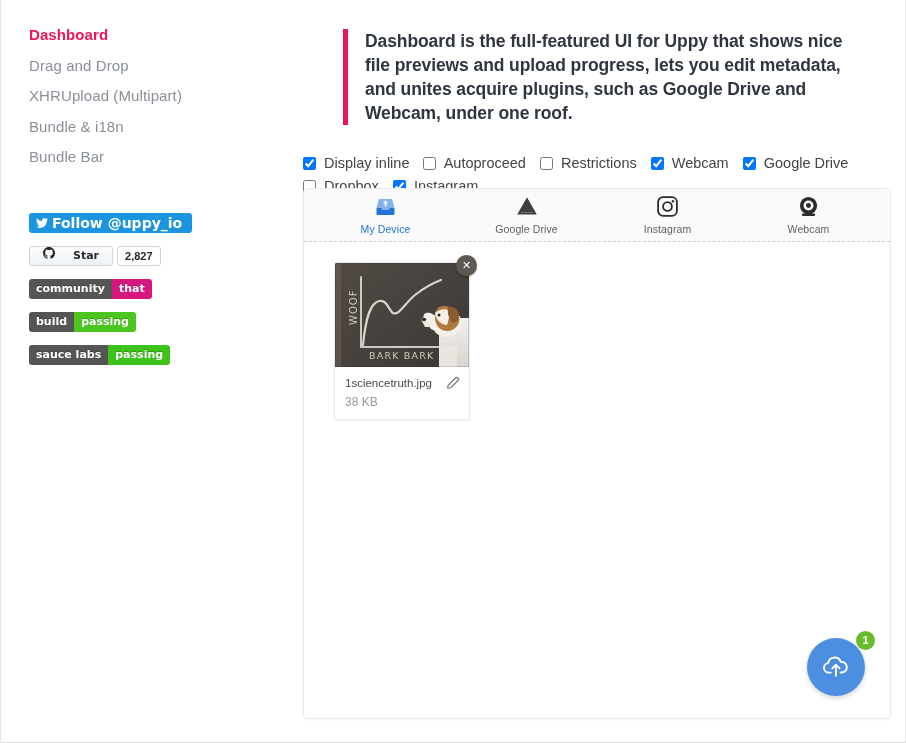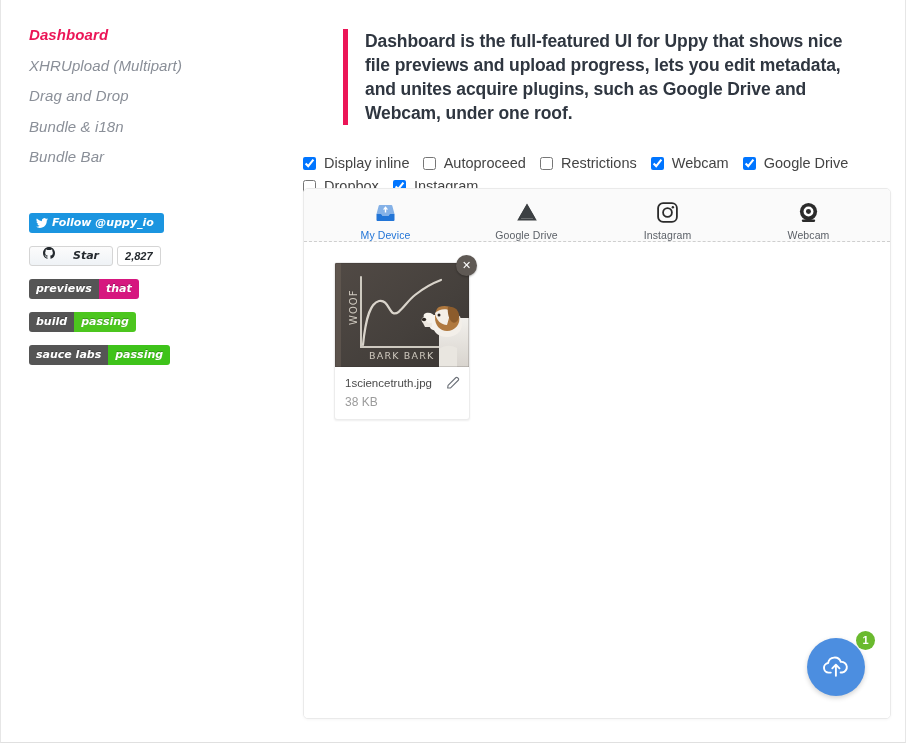--- a/index.html
+++ b/index.html
@@ -26,21 +26,20 @@
     background: #fff;
   }
 
   
   .sidebar {
     position: absolute;
     left: 0; top: 0;
     width: 290px;
     padding: 20px 0 0 28px;
     box-sizing: border-box;
-    font-style: italic;
   }
   .nav-list { list-style: none; margin: 0; padding: 0; }
   .nav-item {
     font-size: 15px;
     line-height: 30.6px;
     color: #8a8f98;
     cursor: pointer;
     letter-spacing: 0.1px;
   }
   .nav-item.active {
@@ -71,21 +70,21 @@
     color: #fff;
     border-radius: 3px;
     font-weight: 600;
     padding-right: 8px;
   }
   .badge-twitter .tw-icon {
     padding: 0 2px 0 7px;
     display: inline-flex;
     align-items: center;
   }
-  .badge-twitter .tw-label { padding: 0 2px 1px 2px; font-size: 11px; }
+  .badge-twitter .tw-label { padding: 0 2px 1px 2px; font-size: 14px; }
 
   .badge-gh {
     border: 1px solid #d5d5d5;
     border-radius: 3px;
     height: 18px;
     line-height: 18px;
     background: linear-gradient(#fcfcfc, #eff3f6);
     color: #24292e;
     font-weight: bold;
   }
@@ -168,21 +167,21 @@
     box-sizing: border-box;
     box-shadow: 0 1px 3px rgba(0,0,0,0.04);
     overflow: hidden;
   }
   .dash-header {
     height: 53px;
     background: #fafafa;
     border-bottom: 1px dashed #cfcfcf;
     display: flex;
     justify-content: center;
-    align-items: flex-end;
+    align-items: flex-start;
     gap: 67px;
     padding-top: 4px;
     box-sizing: border-box;
   }
   .dash-tab {
     width: 74px;
     text-align: center;
     cursor: pointer;
     color: #5c6168;
   }
@@ -314,22 +313,22 @@
   }
 </style>
 </head>
 <body>
 
 <div class="page">
 
   <div class="sidebar">
     <ul class="nav-list">
       <li class="nav-item active">Dashboard</li>
+      <li class="nav-item">Drag and Drop</li>
       <li class="nav-item">XHRUpload (Multipart)</li>
-      <li class="nav-item">Drag and Drop</li>
       <li class="nav-item">Bundle &amp; i18n</li>
       <li class="nav-item">Bundle Bar</li>
     </ul>
 
     <div class="badges">
 
       <div class="badge-row">
         <a class="badge badge-twitter" style="text-decoration:none">
           <span class="tw-icon">
             <svg width="12" height="10" viewBox="0 0 16 13" aria-hidden="true">
@@ -348,21 +347,21 @@
                 <path fill="#24292e" d="M8 0C3.58 0 0 3.58 0 8a8 8 0 0 0 5.47 7.59c.4.07.55-.17.55-.38l-.01-1.34c-2.23.48-2.7-1.07-2.7-1.07-.36-.93-.89-1.18-.89-1.18-.73-.5.05-.49.05-.49.81.06 1.23.83 1.23.83.72 1.23 1.88.87 2.34.67.07-.52.28-.87.51-1.07-1.78-.2-3.64-.89-3.64-3.95 0-.87.31-1.59.82-2.15-.08-.2-.36-1.02.08-2.12 0 0 .67-.21 2.2.82a7.6 7.6 0 0 1 4 0c1.53-1.03 2.2-.82 2.2-.82.44 1.1.16 1.92.08 2.12.51.56.82 1.28.82 2.15 0 3.07-1.87 3.75-3.65 3.95.29.25.54.73.54 1.48l-.01 2.2c0 .21.15.46.55.38A8 8 0 0 0 16 8c0-4.42-3.58-8-8-8z"></path>
               </svg>
             </span>
             <span>Star</span>
           </span>
         </a><span class="badge-gh-count">2,827</span>
       </div>
 
       <div class="badge-row">
         <a class="badge" style="text-decoration:none">
-          <span class="badge-left">previews</span>
+          <span class="badge-left">community</span>
           <span class="badge-right bg-forum">that</span>
         </a>
       </div>
 
       <div class="badge-row">
         <a class="badge" style="text-decoration:none">
           <span class="badge-left">build</span>
           <span class="badge-right bg-green">passing</span>
         </a>
       </div>

